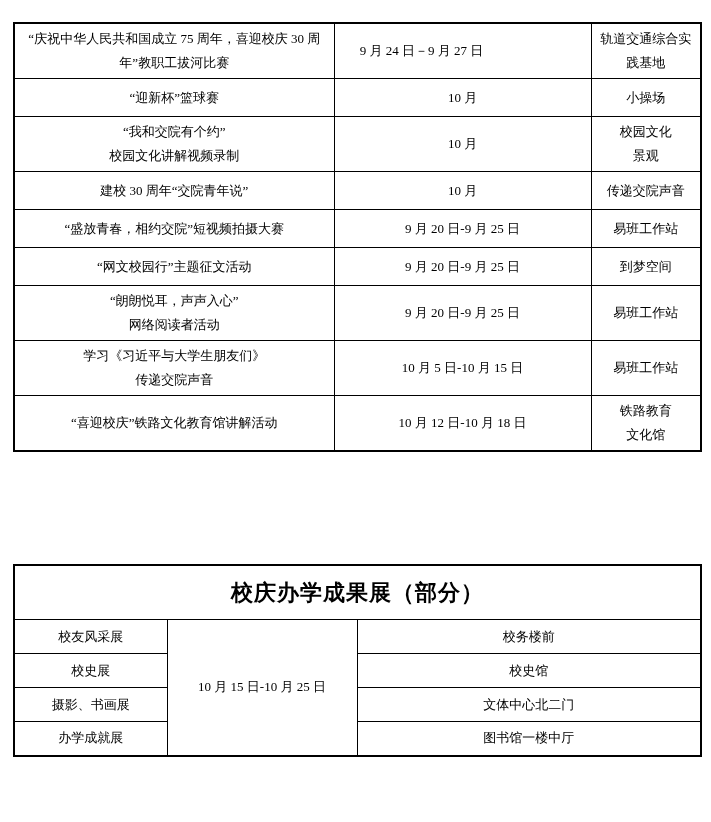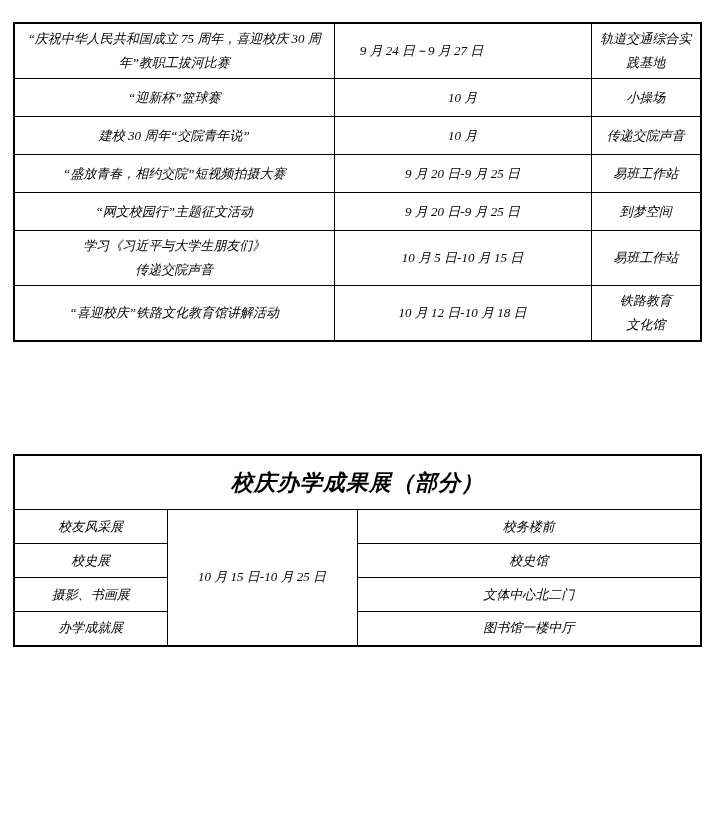--- a/index.html
+++ b/index.html
@@ -23,21 +23,20 @@
     background: #ffffff;
     overflow: hidden;
   }
 
   table {
     border-collapse: collapse;
     table-layout: fixed;
     width: 687px;
     margin-left: 13px;
     background: #ffffff;
-    font-style: italic;
   }
   td {
     border: 1px solid #000000;
     text-align: center;
     vertical-align: middle;
     font-size: 13px;
     line-height: 24px;
     padding: 3px 6px;
     white-space: pre-line;
     overflow: hidden;
@@ -90,33 +89,46 @@
           <td>9 月 24 日－9 月 27 日</td>
           <td>轨道交通综合实
 践基地</td>
         </tr>
         <tr>
           <td>“迎新杯”篮球赛</td>
           <td>10 月</td>
           <td>小操场</td>
         </tr>
         <tr>
+          <td>“我和交院有个约”
+校园文化讲解视频录制</td>
+          <td>10 月</td>
+          <td>校园文化
+景观</td>
+        </tr>
+        <tr>
           <td>建校 30 周年“交院青年说”</td>
           <td>10 月</td>
           <td>传递交院声音</td>
         </tr>
         <tr>
           <td>“盛放青春，相约交院”短视频拍摄大赛</td>
           <td>9 月 20 日-9 月 25 日</td>
           <td>易班工作站</td>
         </tr>
         <tr>
           <td>“网文校园行”主题征文活动</td>
           <td>9 月 20 日-9 月 25 日</td>
           <td>到梦空间</td>
+        </tr>
+        <tr>
+          <td>“朗朗悦耳，声声入心”
+网络阅读者活动</td>
+          <td>9 月 20 日-9 月 25 日</td>
+          <td>易班工作站</td>
         </tr>
         <tr>
           <td>学习《习近平与大学生朋友们》
 传递交院声音</td>
           <td>10 月 5 日-10 月 15 日</td>
           <td>易班工作站</td>
         </tr>
         <tr>
           <td>“喜迎校庆”铁路文化教育馆讲解活动</td>
           <td>10 月 12 日-10 月 18 日</td>

